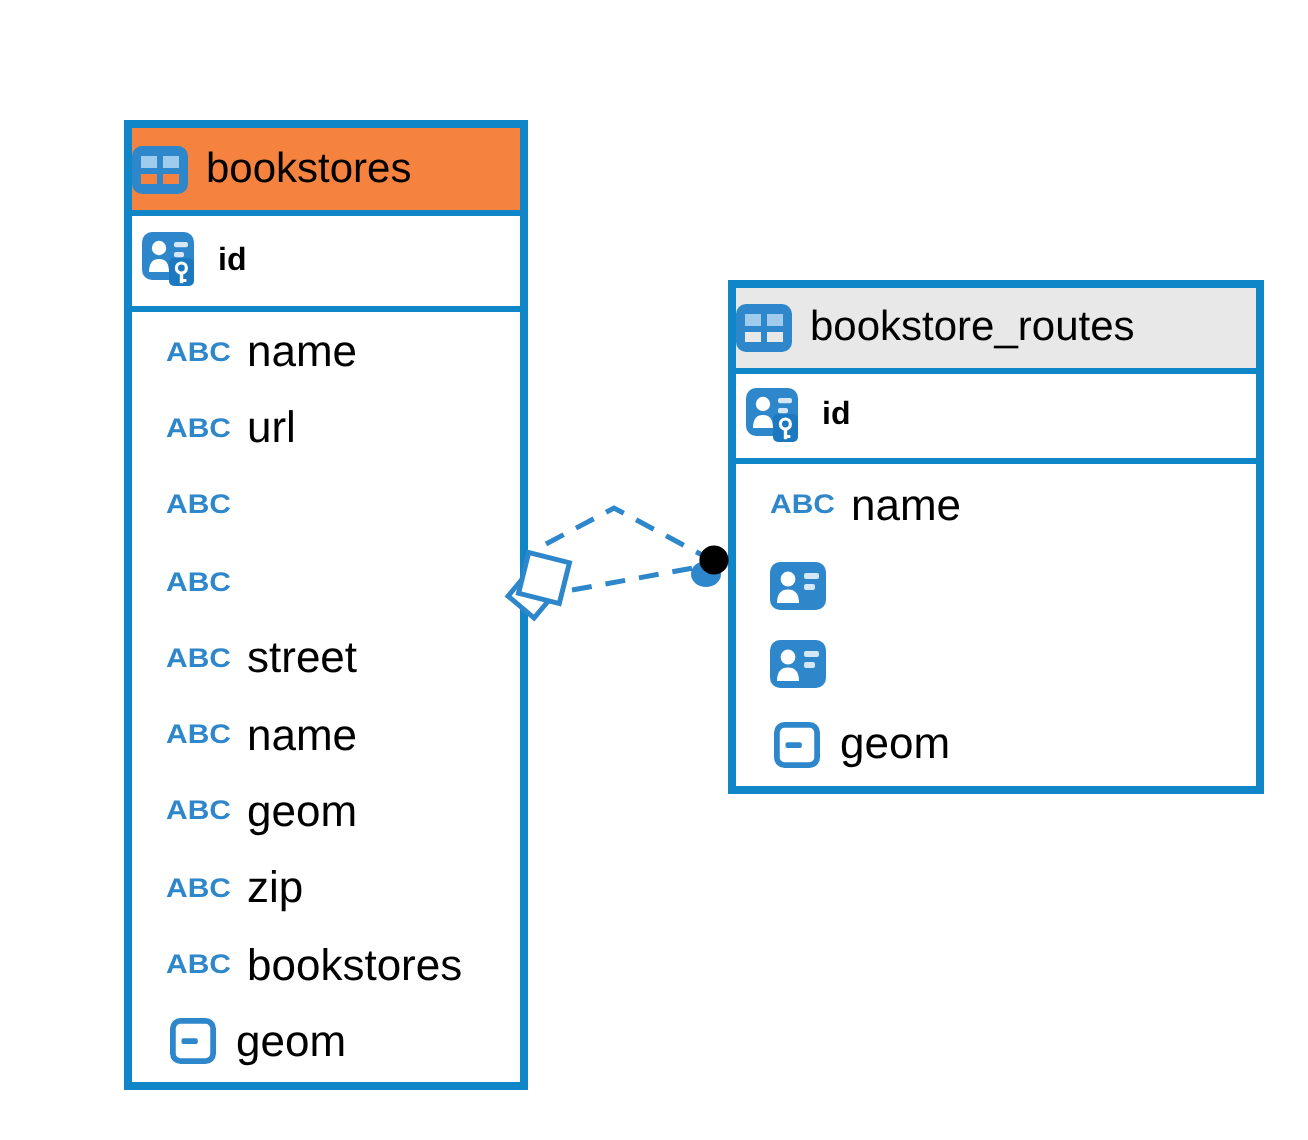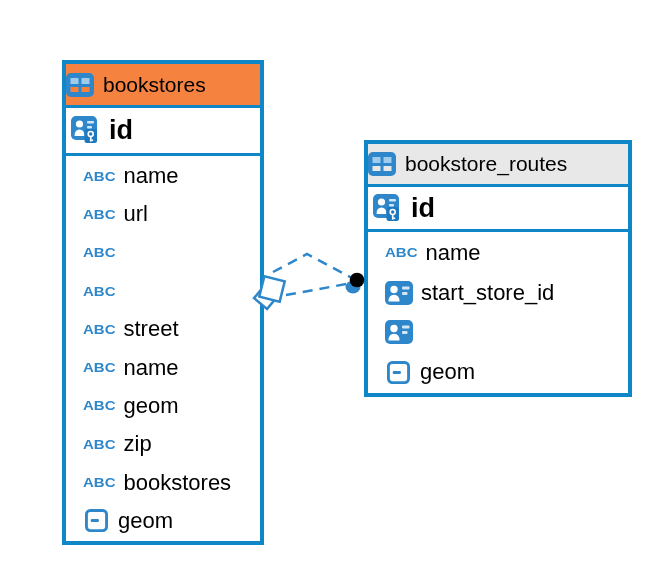--- a/index.html
+++ b/index.html
@@ -16,21 +16,21 @@
   .tbl-header{
     display:flex;align-items:center;gap:9px;padding-left:0;
     border-bottom:3px solid #0f86c8;box-sizing:border-box;
     font-size:21px;font-weight:400;
   }
   .entity-bookstores .tbl-header{flex:0 0 44px;background:#f5823f;}
   .entity-routes .tbl-header{flex:0 0 43px;background:#e8e8e8;}
   .pk-row{
     display:flex;align-items:center;gap:8px;padding-left:5px;
     border-bottom:3px solid #0f86c8;box-sizing:border-box;
-    font-size:27px;font-weight:700;background:#fff;
+    font-size:16px;font-weight:700;background:#fff;
   }
   .entity-bookstores .pk-row{flex:0 0 48px;}
   .entity-routes .pk-row{flex:0 0 45px;}
   .cols{flex:1;display:flex;flex-direction:column;padding:1px 12px;}
   .col-row{flex:1;display:flex;align-items:center;gap:8px;padding-left:5px;font-size:22px;}
   .abc{
     flex:0 0 30px;font-size:15px;font-weight:800;color:#2e87ca;
     letter-spacing:0px;transform:scaleY(.9);user-select:none;
   }
   .icon-box{flex:0 0 auto;display:flex;align-items:center;}
@@ -162,21 +162,20 @@
       <div class="col-row">
         <span class="abc">ABC</span>
         <span class="label">name</span>
       </div>
       <div class="col-row">
         <span class="icon-box">
           <svg width="28" height="24">
               <use href="#sym-fk"></use>
             </svg>
         </span>
-        <span class="label">start_store_id</span>
       </div>
       <div class="col-row">
         <span class="icon-box">
           <svg width="28" height="24">
               <use href="#sym-fk"></use>
             </svg>
         </span>
       </div>
       <div class="col-row">
         <span class="icon-box geom-pad">

